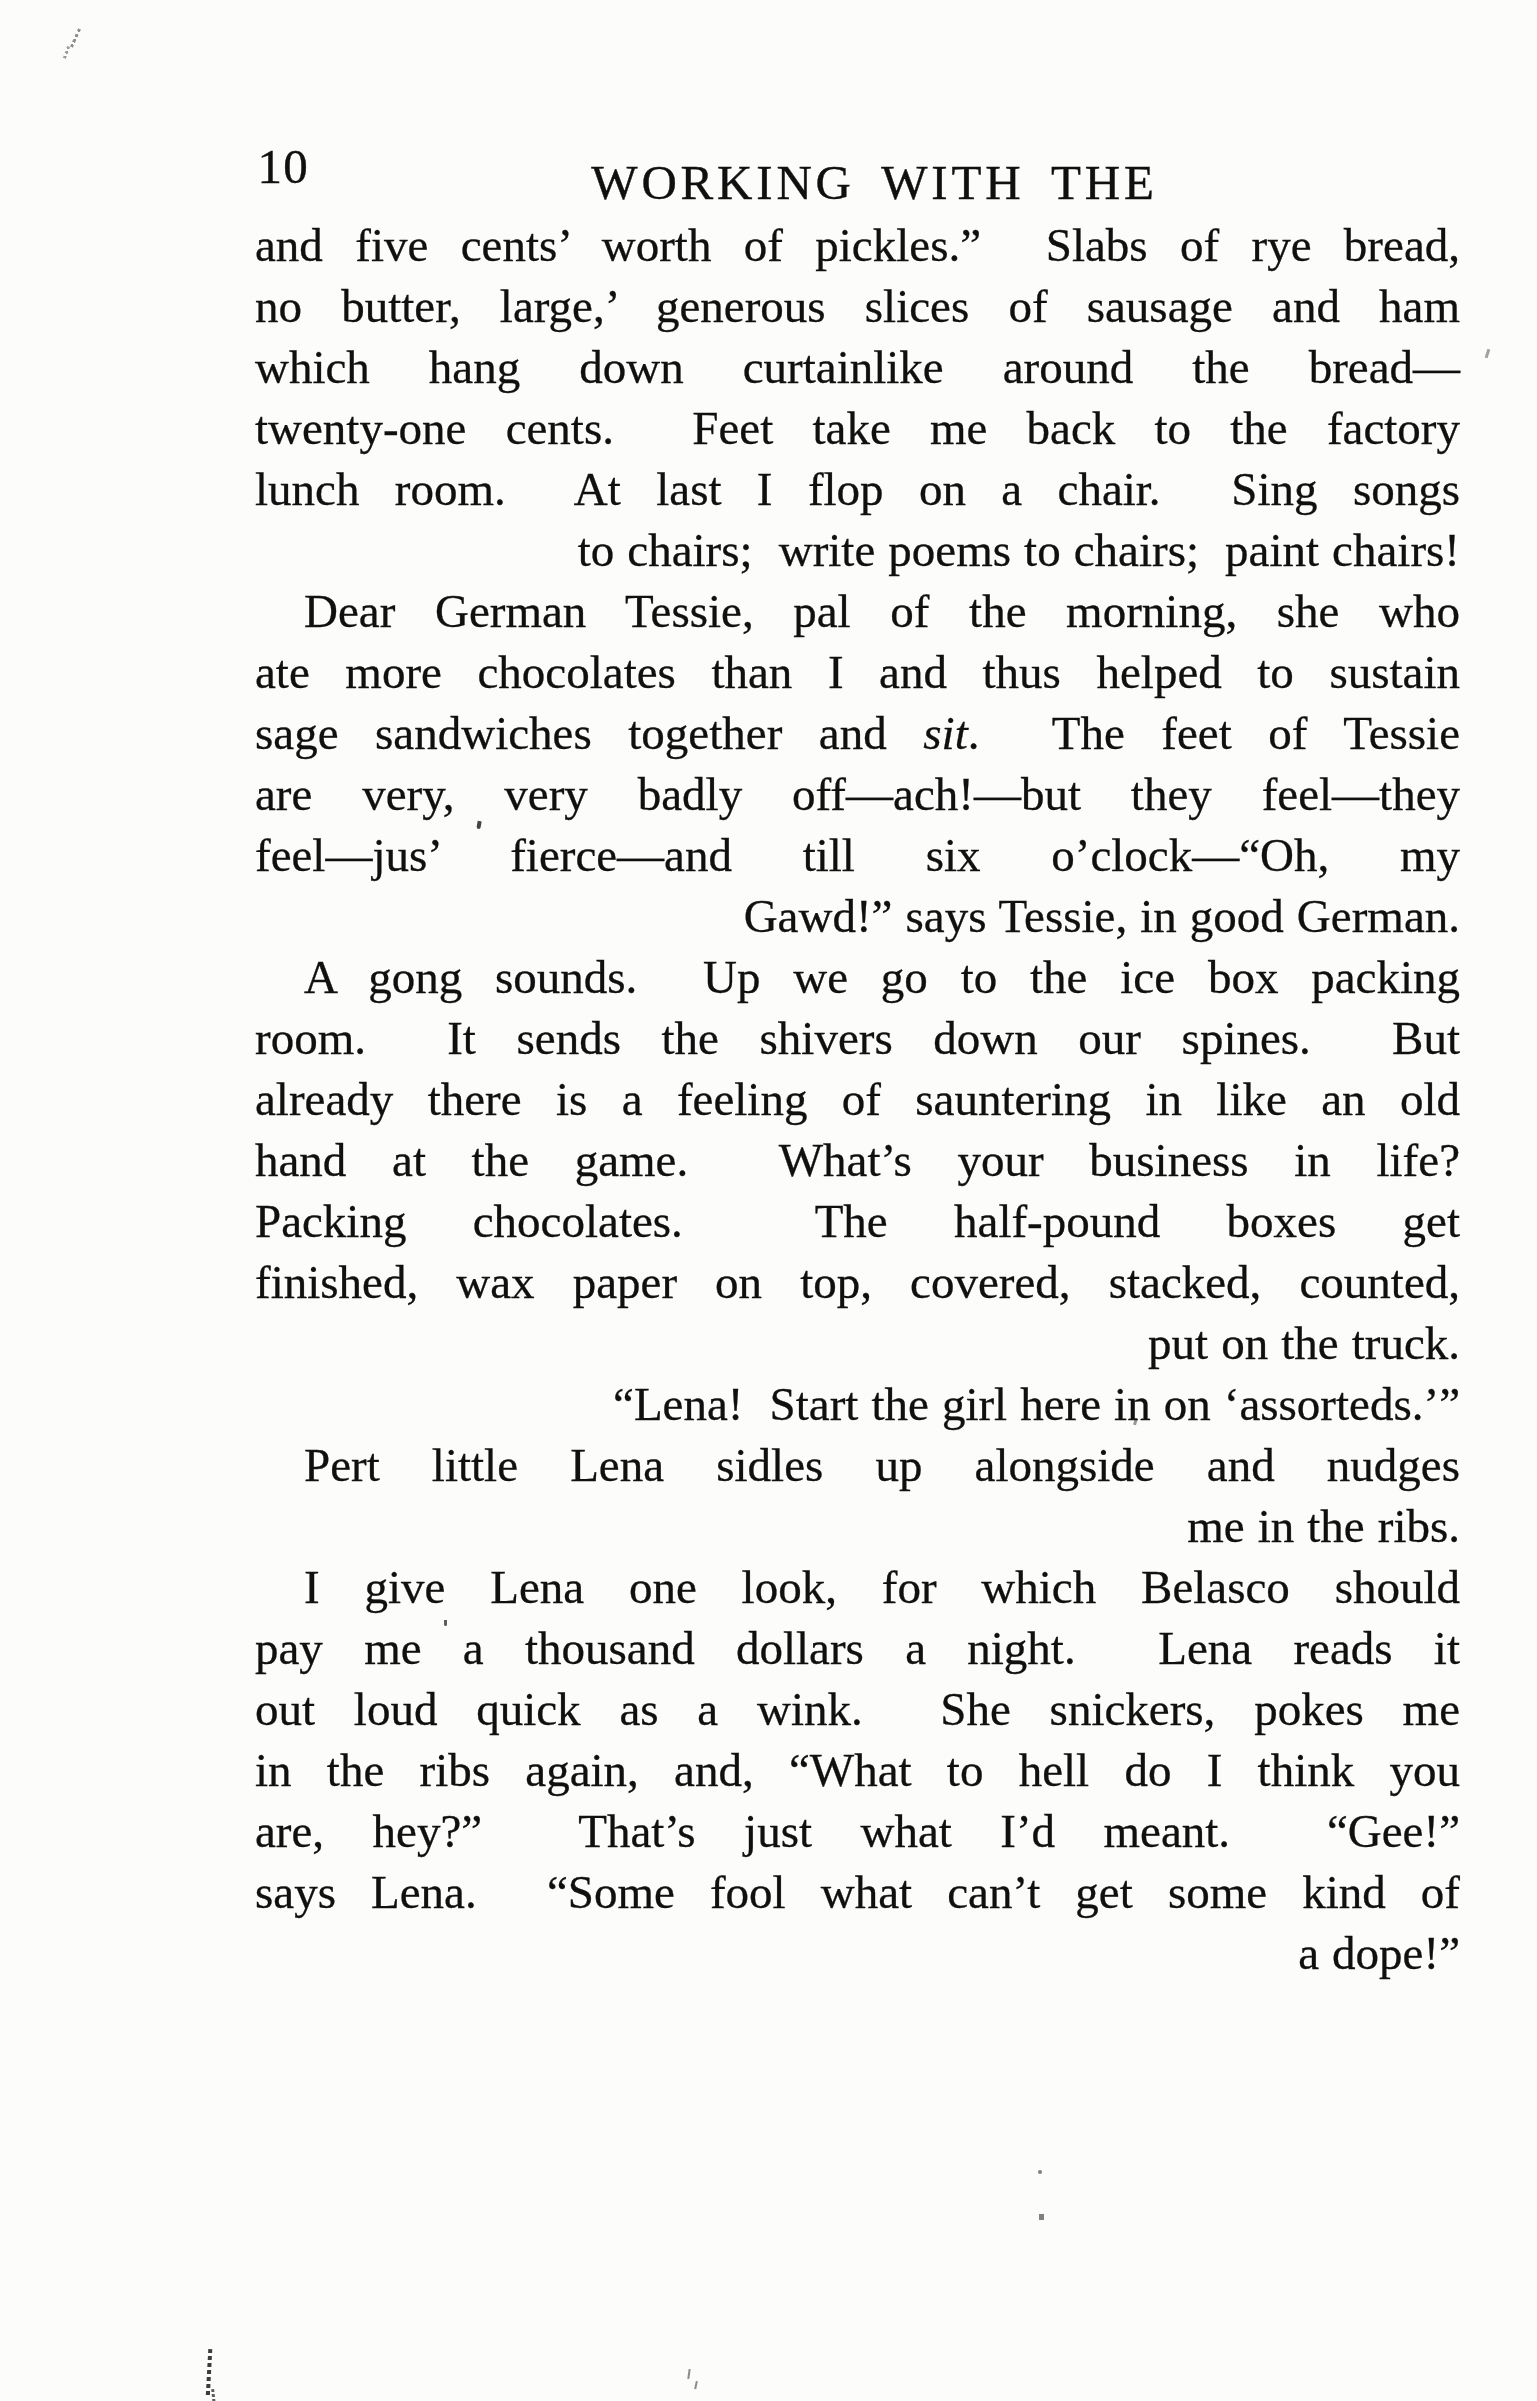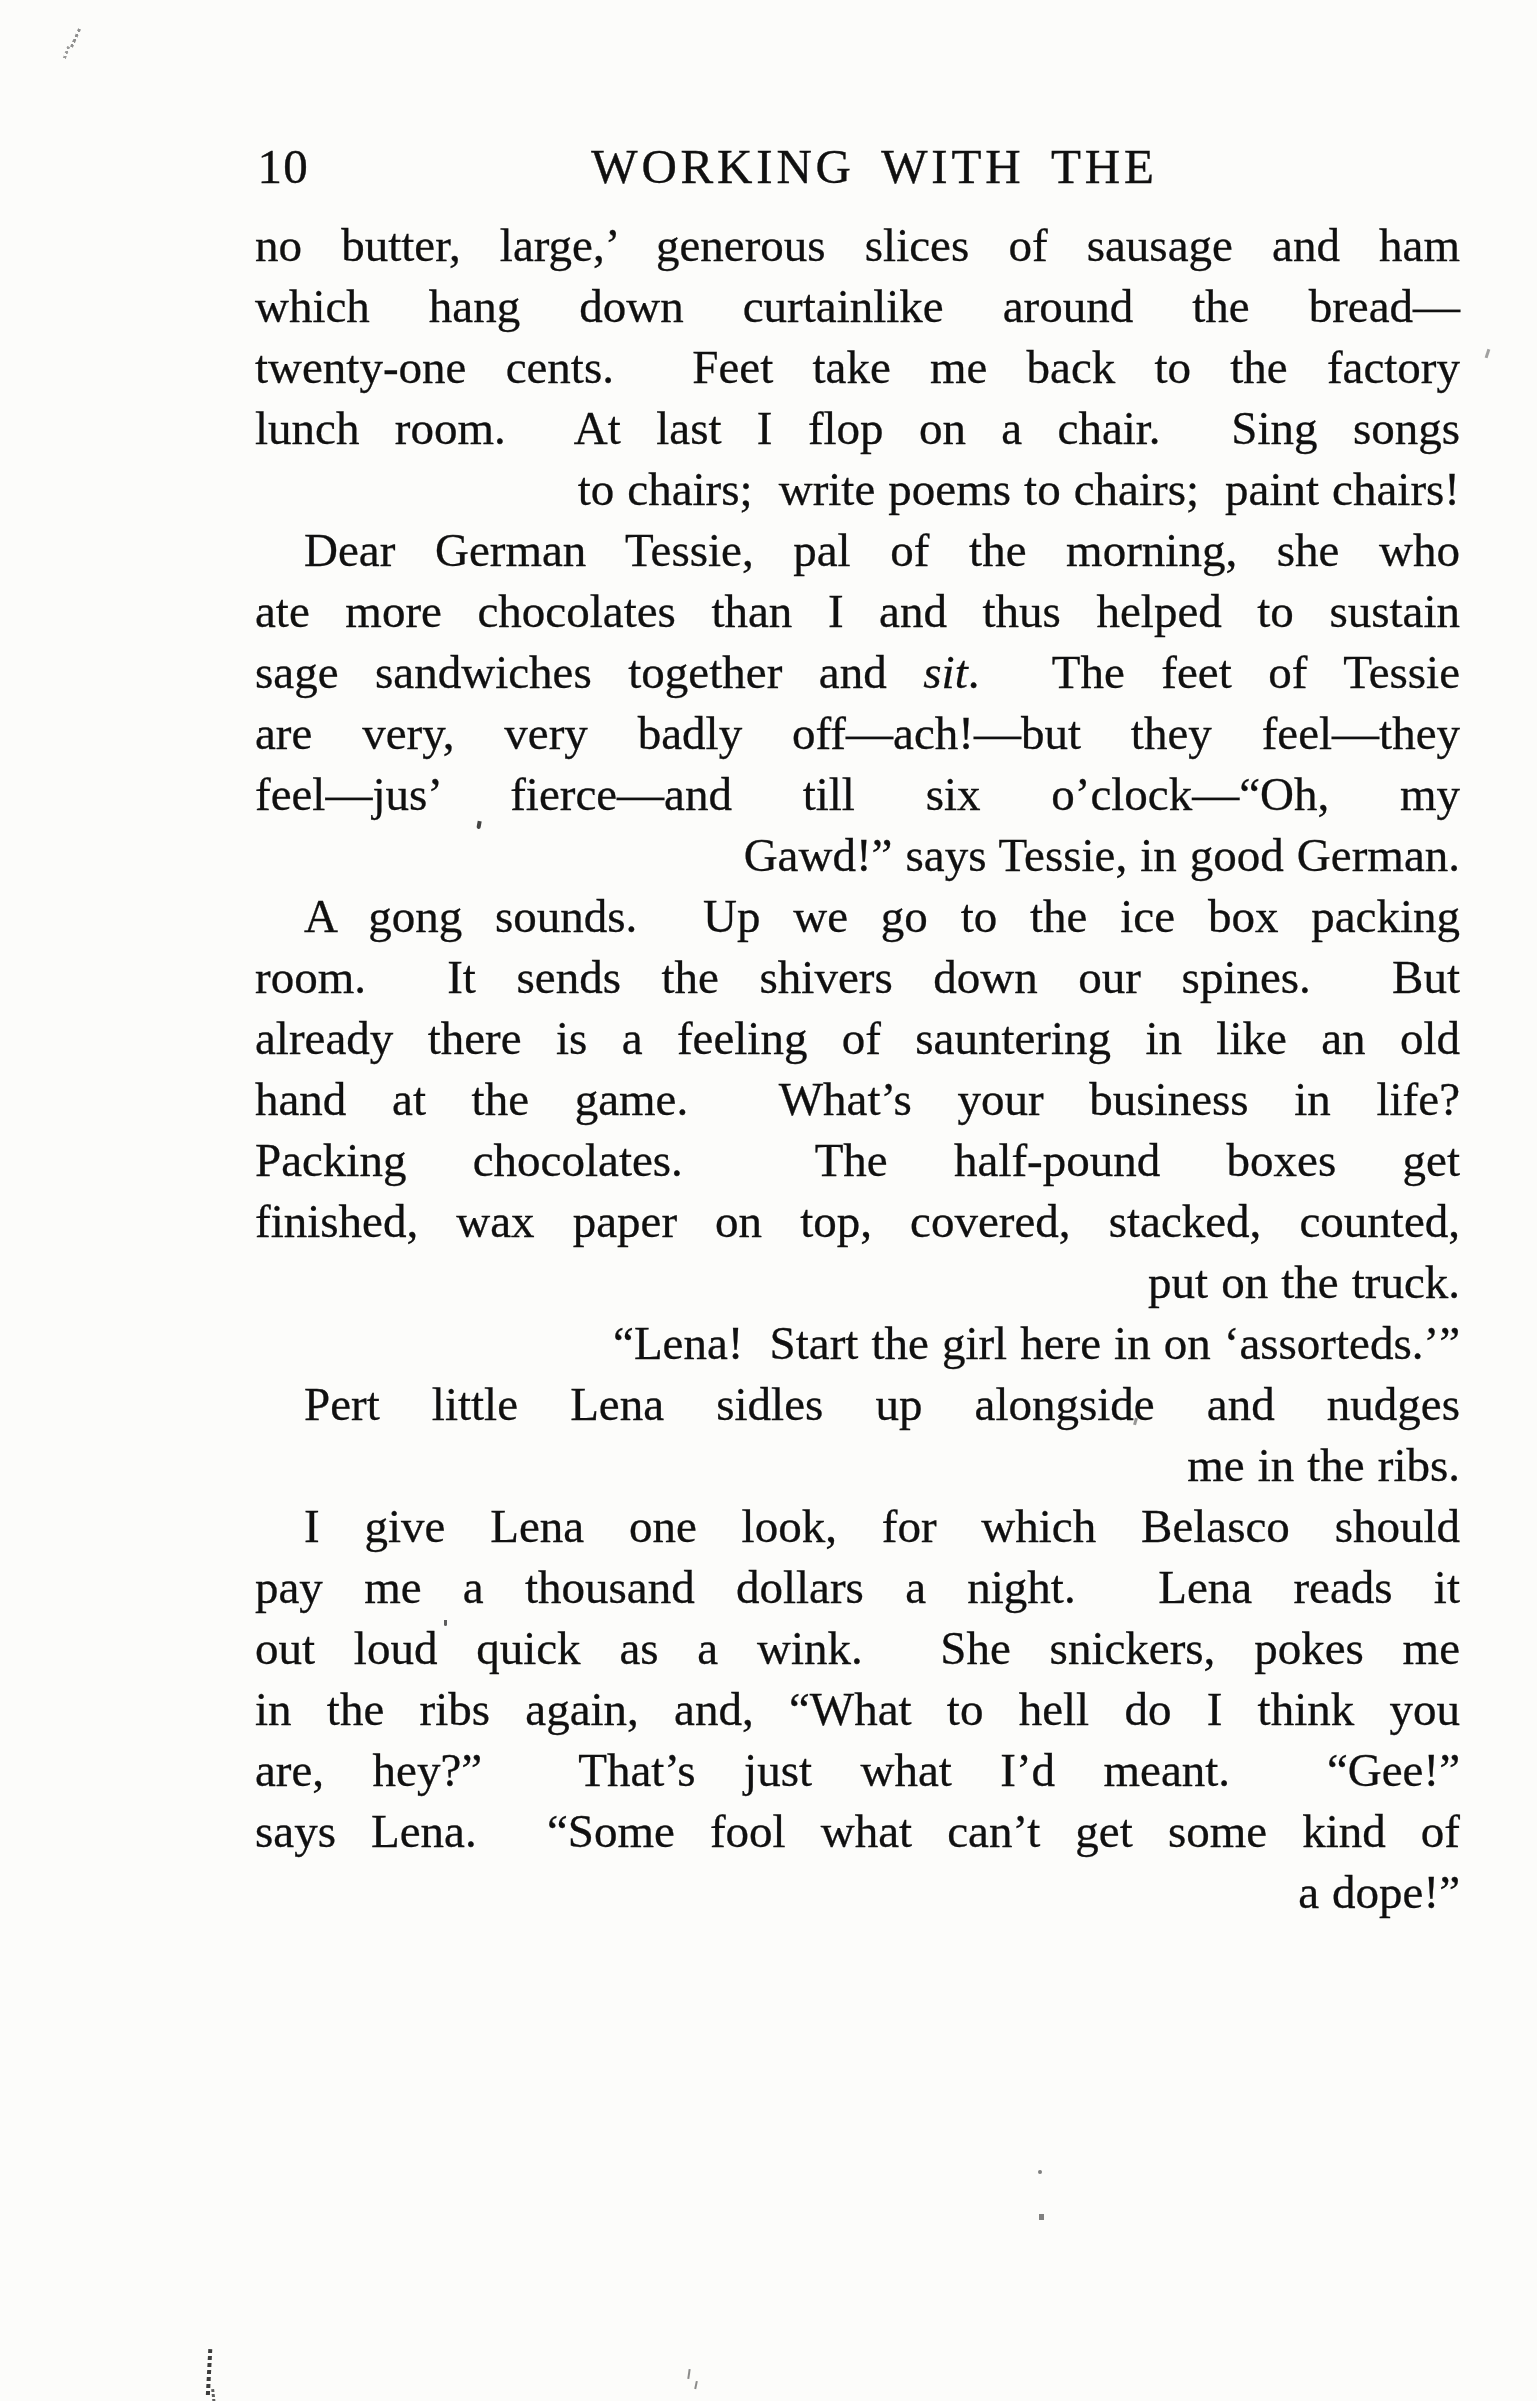--- a/index.html
+++ b/index.html
@@ -21,21 +21,21 @@
     position: absolute;
     left: 255px; top: 141px; width: 1205px; height: 51px;
     font-size: 49px; line-height: 51px;
     -webkit-text-stroke: 0.4px currentColor;
   }
   .page-number {
     position: absolute; left: 2.5px; top: 0;
     letter-spacing: 1.3px;
   }
   .running-head {
-    position: absolute; left: 50%; top: 0;
+    position: absolute; left: 50%; top: 16px;
     transform: translateX(-47%);
     white-space: nowrap;
     letter-spacing: 3.8px;
     word-spacing: 11.4px;
   }
   
   .text-block {
     position: absolute;
     left: 255px; top: 215px; width: 1205px;
     font-size: 47px;
@@ -77,20 +77,21 @@
 <body style="background: rgb(252, 252, 250); color: rgb(16, 16, 16);">
 
 <div class="page">
 
   <div class="header-row">
     <span class="page-number">10</span>
     <span class="running-head">WORKING WITH THE</span>
   </div>
 
   <main class="text-block">
+      <div class="line j"><span>and five cents’ worth of pickles.”&nbsp; Slabs of rye bread,</span></div>
       <div class="line j"><span>no butter, large,’ generous slices of sausage and ham</span></div>
       <div class="line j"><span>which hang down curtainlike around the bread—</span></div>
       <div class="line j"><span>twenty-one cents.&nbsp; Feet take me back to the factory</span></div>
       <div class="line j"><span>lunch room.&nbsp; At last I flop on a chair.&nbsp; Sing songs</span></div>
       <div class="line"><span>to chairs;&nbsp; write poems to chairs;&nbsp; paint chairs!</span></div>
       <div class="line j indent"><span>Dear German Tessie, pal of the morning, she who</span></div>
       <div class="line j"><span>ate more chocolates than I and thus helped to sustain</span></div>
       <div class="line j"><span>sage sandwiches together and </span><span class="it">sit</span><span>.&nbsp; The feet of Tessie</span></div>
       <div class="line j"><span>are very, very badly off—ach!—but they feel—they</span></div>
       <div class="line j"><span>feel—jus’ fierce—and till six o’clock—“Oh, my</span></div>

